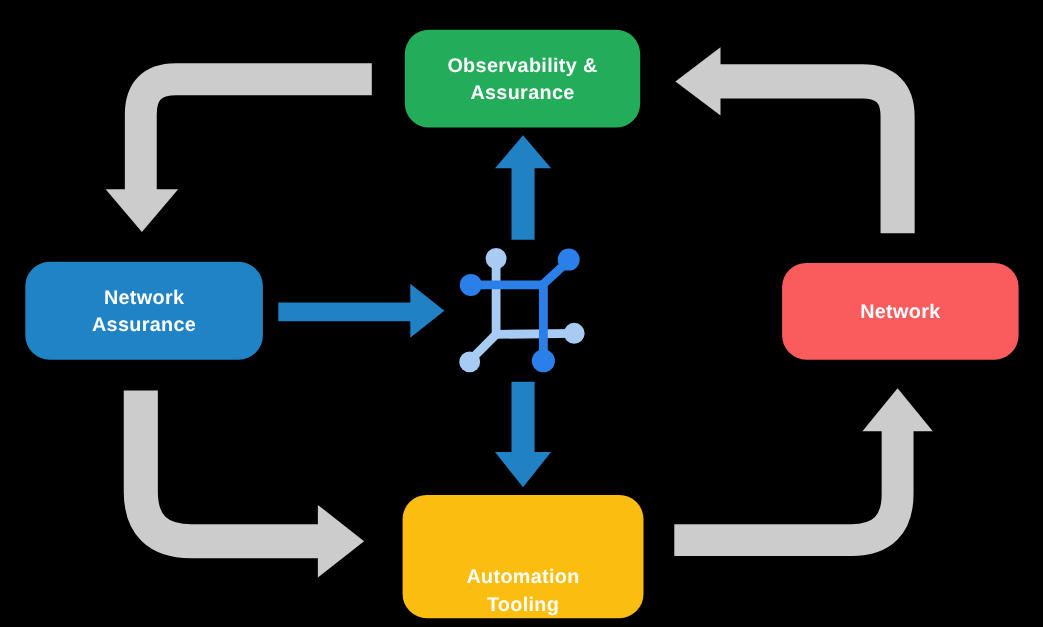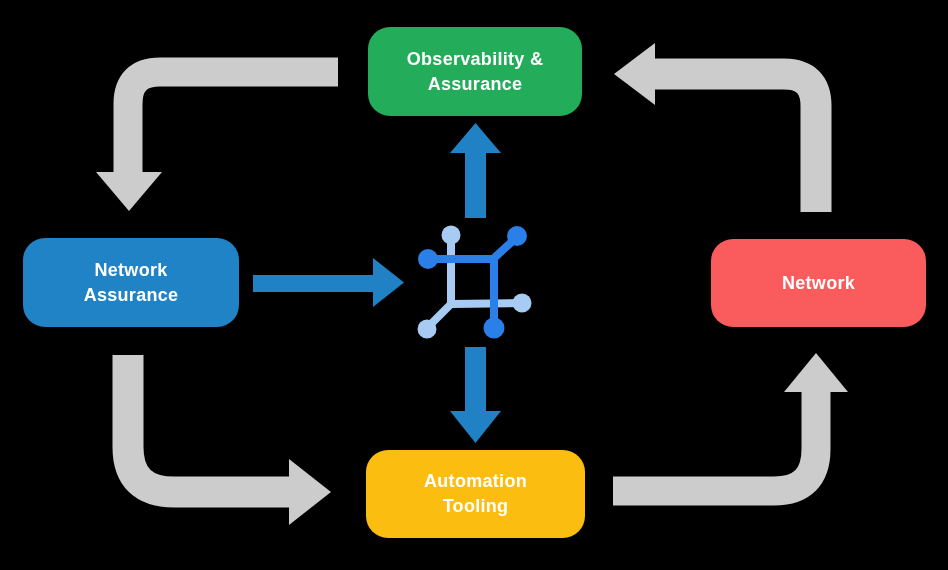--- a/index.html
+++ b/index.html
@@ -26,21 +26,21 @@
     color: #ffffff;
     font-size: 18px;
     font-weight: 600;
     line-height: 1.38;
     letter-spacing: 0.3px;
     text-align: center;
   }
   .node-observability { left: 368px; top: 27px;  width: 214px; height: 89px; }
   .node-operations    { left: 23px;  top: 238px; width: 216px; height: 89px; }
   .node-infrastructure{ left: 711px; top: 239px; width: 215px; height: 88px; }
-  .node-automation    { left: 366px; top: 450px; width: 219px; height: 88px; }
+  .node-automation    { left: 366px; top: 450px; width: 219px; height: 112px; justify-content: flex-end; }
 </style>
 </head>
 <body>
 
 <div class="canvas">
 
   <svg class="layer" viewBox="0 0 948 570">
 
     <g stroke="#cccccc" fill="#cccccc">
       <path d="M 338 72 L 160 72 Q 128 72 128 104 L 128 174" fill="none" stroke-width="29"></path>

